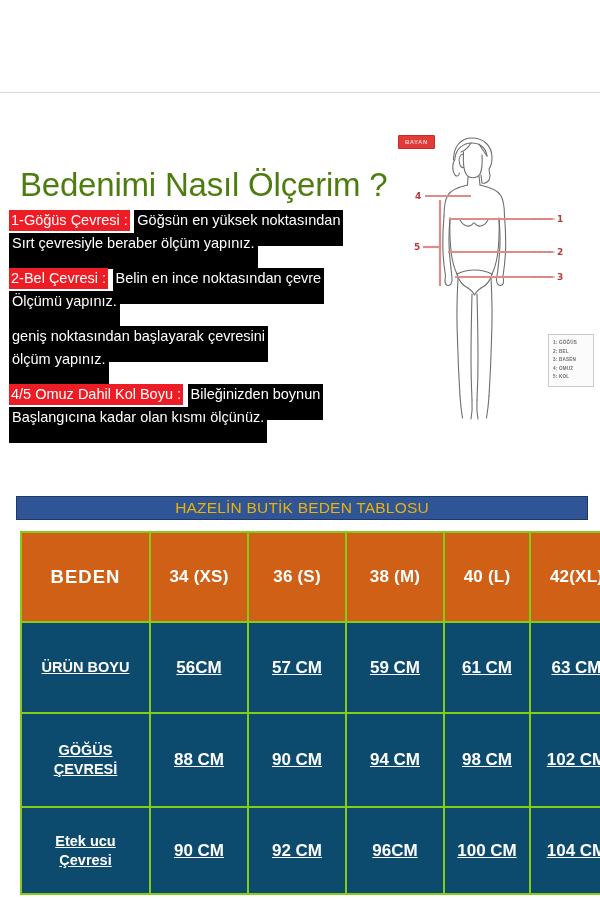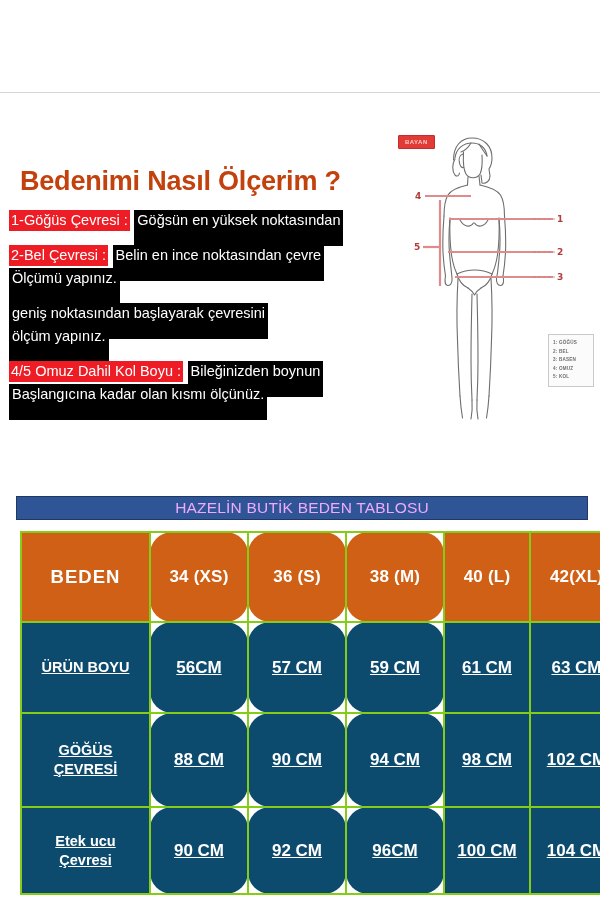--- a/index.html
+++ b/index.html
@@ -31,23 +31,23 @@
     width: 600px;
     height: 1px;
     background: #d7d7d9;
   }
 
   
   .heading {
     position: absolute;
     left: 20px;
     top: 166px;
-    font-size: 27px;
-    font-weight: bold;
-    color: #c2410c;
+    font-size: 33px;
+    font-weight: normal;
+    color: #4d7c0f;
     letter-spacing: -0.2px;
     white-space: nowrap;
   }
 
   
   .instructions {
     position: absolute;
     left: 9px;
     top: 210px;
     width: 400px;
@@ -118,21 +118,21 @@
   
   .table-title {
     position: absolute;
     left: 16px;
     top: 496px;
     width: 572px;
     height: 24px;
     background: #2f5597;
     border: 1px solid #1f3864;
     box-sizing: border-box;
-    color: #f0abfc;
+    color: #eab308;
     font-size: 15.5px;
     text-align: center;
     line-height: 22px;
     letter-spacing: 0.2px;
   }
 
   
   .size-table {
     position: absolute;
     left: 20px;
@@ -166,36 +166,37 @@
   }
   .size-table tbody td.label-col {
     font-size: 14.5px;
     line-height: 19px;
   }
   .row-h-1 td { height: 57px; }
   .row-h-2 td { height: 60px; }
   .row-h-3 td { height: 53px; }
 
   .col-label { width: 123px; }
-  .col-size  { width: 92px; border-radius: 22px; }
+  .col-size  { width: 92px; }
   .col-size-4 { width: 80px; }
   .col-size-5 { width: 87px; }
 </style>
 </head>
 <body>
 
 <div id="page">
 
   <div class="top-rule"></div>
 
   <div class="heading">Bedenimi Nasıl Ölçerim ?</div>
 
   <div class="instructions">
       <div class="instr-block">
         <div class="instr-line"><span class="hl-red">1-Göğüs Çevresi :</span> <span class="hl-black">Göğsün en yüksek noktasından</span></div>
+        <div class="instr-line"><span class="hl-black">Sırt çevresiyle beraber ölçüm yapınız.</span></div>
       </div>
       <div class="instr-block">
         <div class="instr-line"><span class="hl-red">2-Bel Çevresi :</span> <span class="hl-black">Belin en ince noktasından çevre</span></div>
         <div class="instr-line"><span class="hl-black">Ölçümü yapınız.</span></div>
       </div>
       <div class="instr-block">
         <div class="instr-line"><span class="hl-black">geniş noktasından başlayarak çevresini</span></div>
         <div class="instr-line"><span class="hl-black">ölçüm yapınız.</span></div>
       </div>
       <div class="instr-block">

